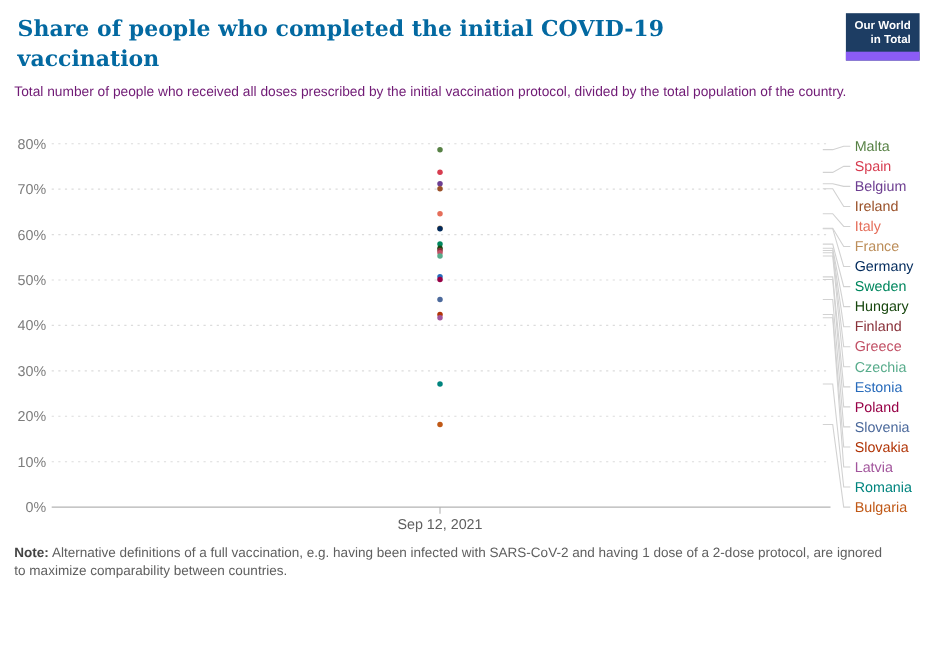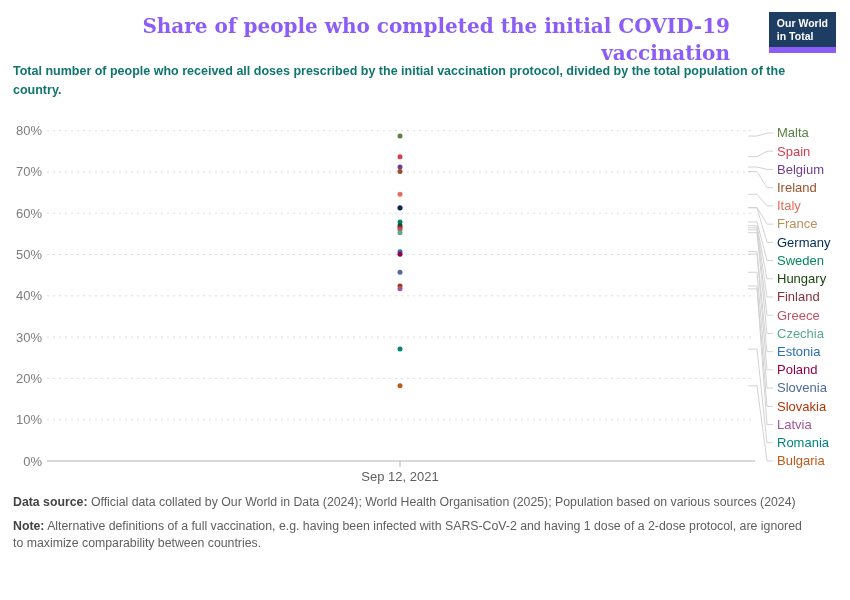--- a/index.html
+++ b/index.html
@@ -1,31 +1,31 @@
 <!DOCTYPE html>
 <html><head>
 <meta charset="utf-8">
 <style>
   html,body{margin:0;padding:0;background:#f2f2f2;}
   .page{
     position:relative;width:850px;height:600px;background:#ffffff;
     font-family:"Liberation Sans",sans-serif;overflow:hidden;margin:0 auto;
   }
   .title{
-    position:absolute;left:30px;top:13px;width:700px;
+    position:absolute;left:16px;top:13px;width:700px;
     font-family:"DejaVu Serif","Liberation Serif",serif;
-    font-weight:700;font-size:20px;line-height:27px;color:#8b5cf6;text-align:right;
+    font-weight:700;font-size:20px;line-height:27px;color:#0369a1;
   }
   .subtitle{
-    position:absolute;left:13px;top:62px;width:815px;
-    font-size:12.5px;line-height:19px;color:#0f766e;font-weight:bold;
+    position:absolute;left:13px;top:74px;width:815px;
+    font-size:12.5px;line-height:19px;color:#701a75;
   }
   .logo{
     position:absolute;right:14px;top:12px;background:#1d3d63;
-    border-bottom:6px solid #8b5cf6;color:#ffffff;text-align:left;
+    border-bottom:8px solid #8b5cf6;color:#ffffff;text-align:right;
     font-size:10.5px;font-weight:700;line-height:13px;padding:5px 8px 4px 8px;
   }
   svg.plot{position:absolute;left:0;top:115px;}
   svg.plot text{font-family:"Liberation Sans",sans-serif;}
   .footer{
     position:absolute;left:13px;top:494px;width:800px;
     font-size:12.3px;line-height:17px;color:#5f5f5f;
   }
   .footer .blk{margin:0 0 7px 0;}
   .footer .b{font-weight:700;color:#444444;}
@@ -122,17 +122,16 @@
       <text x="777" y="240.96400000000003" font-size="13" fill="#286BBB">Estonia</text>
       <text x="777" y="259.18600000000004" font-size="13" fill="#970046">Poland</text>
       <text x="777" y="277.408" font-size="13" fill="#4C6A9C">Slovenia</text>
       <text x="777" y="295.63000000000005" font-size="13" fill="#B13507">Slovakia</text>
       <text x="777" y="313.85200000000003" font-size="13" fill="#A2559C">Latvia</text>
       <text x="777" y="332.074" font-size="13" fill="#00847E">Romania</text>
       <text x="777" y="350.29600000000005" font-size="13" fill="#C05917">Bulgaria</text>
     </svg>
 
   <div class="footer">
-    <div class="blk"><span class="b">Data source:</span><span> Official data collated by Our World in Data (2024); World Health Organisation (2025); Population based on various sources (2024)</span></div>
     <div class="blk"><span class="b">Note:</span><span> Alternative definitions of a full vaccination, e.g. having been infected with SARS-CoV-2 and having 1 dose of a 2-dose protocol, are ignored to maximize comparability between countries.</span></div>
   </div>
 
 </div>
 
 </body></html>

